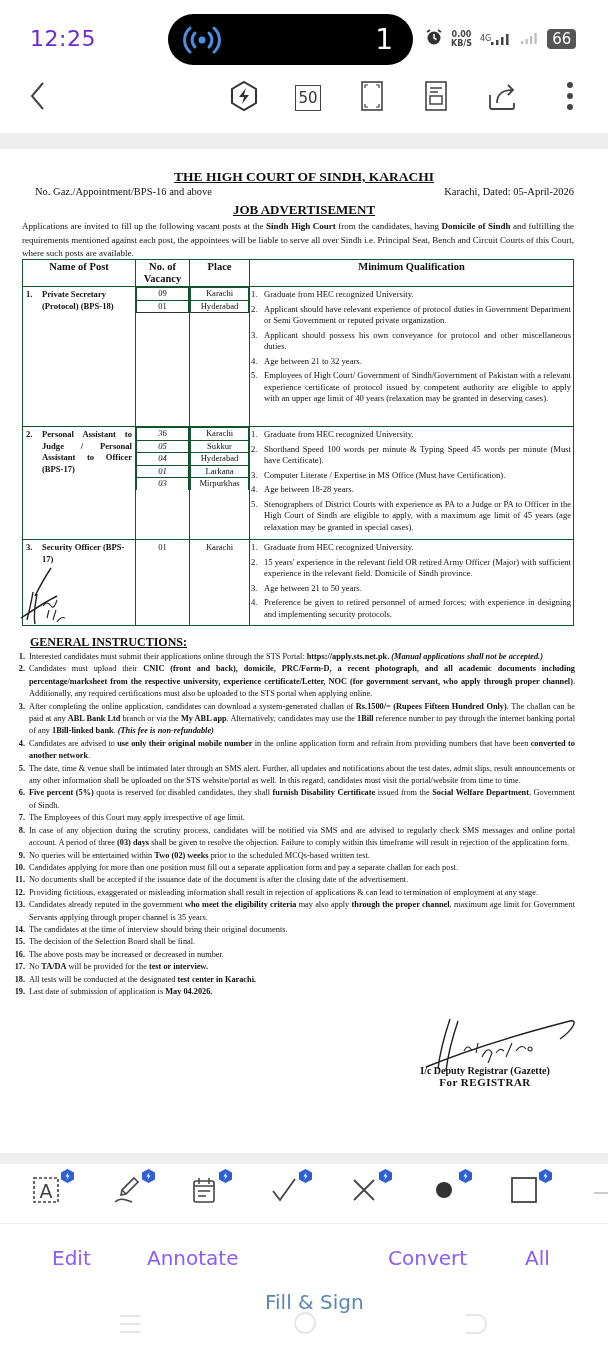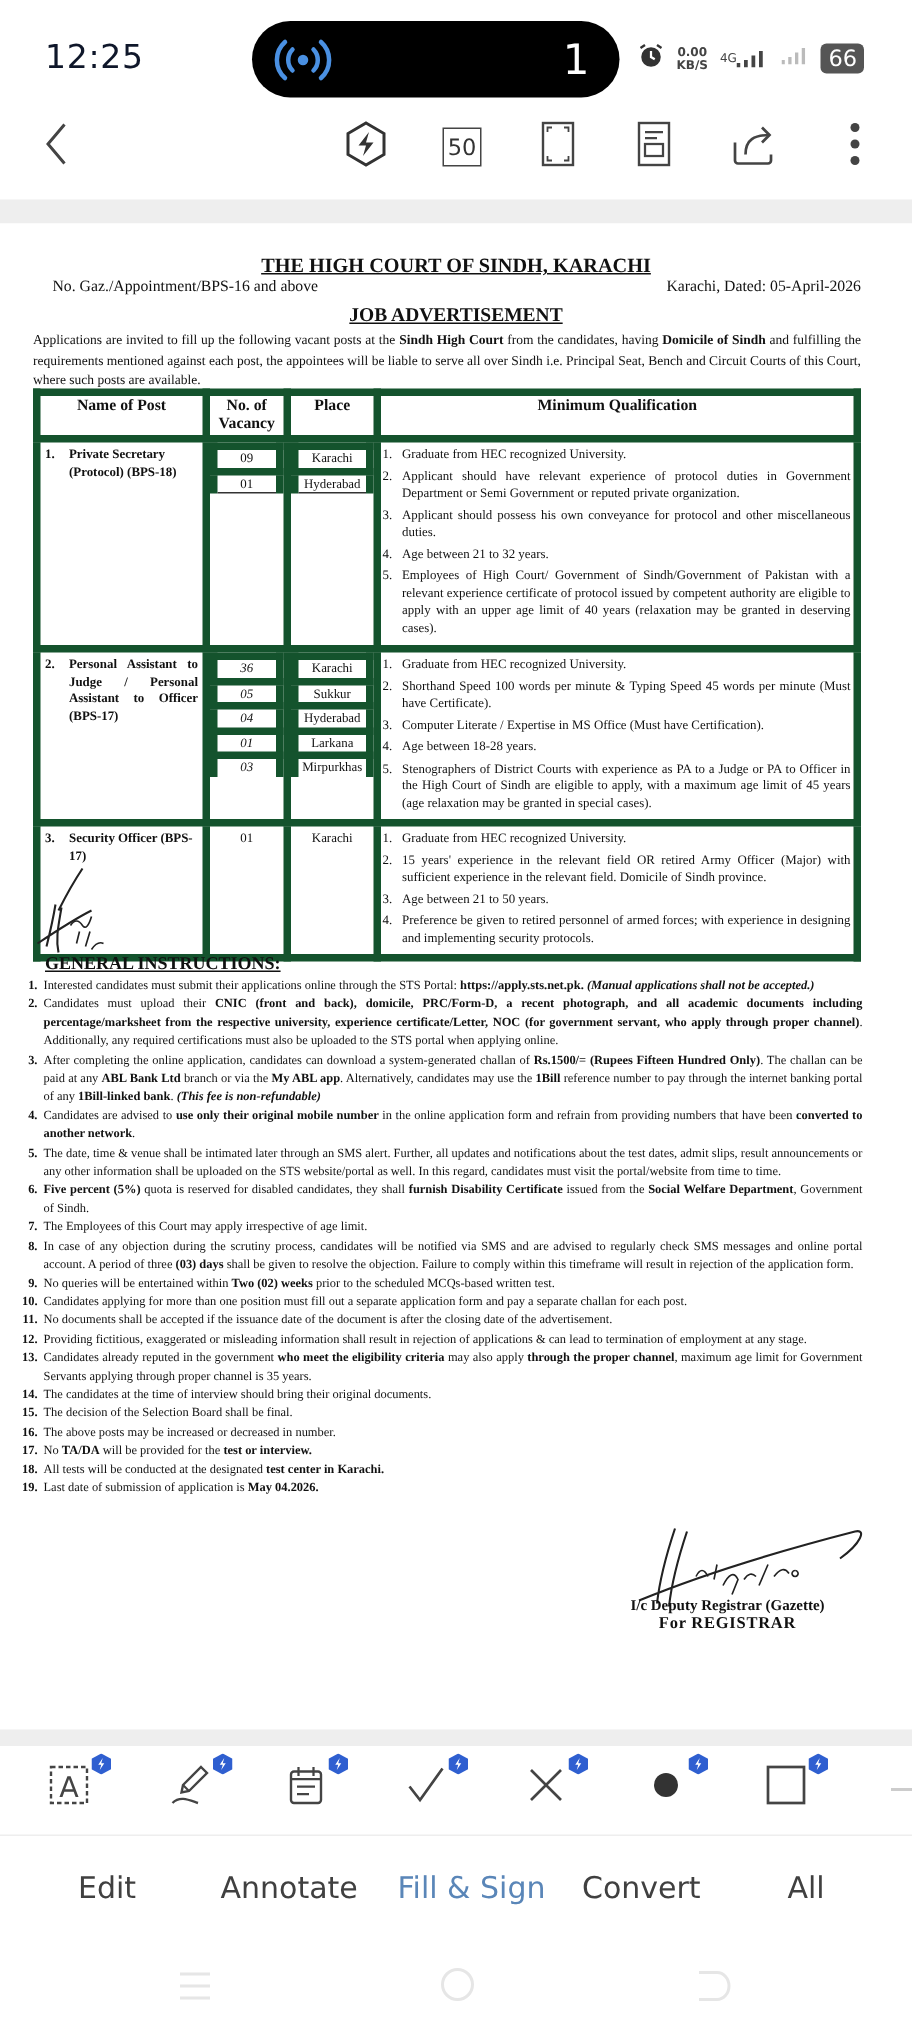--- a/index.html
+++ b/index.html
@@ -1,21 +1,21 @@
 <!DOCTYPE html>
 <html><head>
 <meta charset="utf-8">
 <style>
   * { box-sizing: border-box; margin: 0; padding: 0; }
   html, body { width: 608px; height: 1350px; overflow: hidden; background: #fff; }
   body { position: relative; font-family: "Liberation Sans", sans-serif; color: #111; }
 
   
   .statusbar { position: absolute; left: 0; top: 0; width: 608px; height: 72px; }
-  .sb-time { position: absolute; left: 30px; top: 26px; font-size: 22px; color: #0f172a; font-family: "DejaVu Sans", sans-serif; letter-spacing: 0.5px; }
+  .sb-time { position: absolute; left: 30px; top: 26px; font-size: 22px; color: #6d28d9; font-family: "DejaVu Sans", sans-serif; letter-spacing: 0.5px; }
   .sb-pill { position: absolute; left: 168px; top: 14px; width: 245px; height: 51px; border-radius: 26px; background: #000; }
   .sb-pill .cast { position: absolute; left: 14px; top: 10px; }
   .sb-pill .count { position: absolute; right: 20px; top: 9px; font-size: 28px; color: #fff; font-family: "DejaVu Sans", sans-serif; }
   .sb-right { position: absolute; left: 425px; top: 26px; height: 26px; display: flex; align-items: center; gap: 8px; }
   .sb-kb { font-size: 8px; line-height: 9px; text-align: center; color: #444; font-family: "DejaVu Sans", sans-serif; font-weight: bold; }
   .sb-net { font-size: 8px; color: #444; font-family: "DejaVu Sans", sans-serif; }
   .sb-battery { background: #555; color: #fff; border-radius: 4px; font-size: 15px; padding: 1px 5px; font-family: "DejaVu Sans", sans-serif; }
 
   
   .toolbar { position: absolute; left: 0; top: 72px; width: 608px; height: 55px; }
@@ -26,21 +26,21 @@
 
   
   .page { position: absolute; left: 0; top: 149px; width: 608px; height: 1004px; background: #fff; font-family: "Liberation Serif", serif; color: #111; }
   .doc-title { position: absolute; left: 0; width: 608px; top: 20px; text-align: center; font-weight: bold; font-size: 13.5px; text-decoration: underline; }
   .doc-ref { position: absolute; left: 35px; top: 37px; font-size: 10.5px; }
   .doc-date { position: absolute; right: 34px; top: 37px; font-size: 10.5px; }
   .doc-sub { position: absolute; left: 0; width: 608px; top: 53px; text-align: center; font-weight: bold; font-size: 13px; text-decoration: underline; }
   .doc-intro { position: absolute; left: 22px; width: 552px; top: 71px; font-size: 9px; line-height: 13.5px; text-align: justify; }
 
   table.posts { position: absolute; left: 22px; top: 110px; width: 552px; border-collapse: collapse; font-size: 8.6px; line-height: 11.5px; }
-  table.posts th, table.posts td { border: 5px solid #14532d; vertical-align: top; }
+  table.posts th, table.posts td { border: 1px solid #14532d; vertical-align: top; }
   table.posts th { font-size: 10.5px; font-weight: bold; text-align: center; padding: 1px 2px; line-height: 12px; }
   .c1 { width: 113px; } .c2 { width: 54px; } .c3 { width: 60px; }
   .postname { font-weight: bold; display: flex; padding: 2px 3px; }
   .postname .n { width: 16px; flex: none; }
   .subtbl { width: 100%; border-collapse: collapse; }
   .subtbl td { border: none; border-bottom: 1px solid #333; text-align: center; padding: 0 0; height: 11.5px; }
   .subtbl tr:last-child td { border-bottom: none; }
   .qual { list-style: none; padding: 2px 2px 2px 0; }
   .qual li { display: flex; margin-bottom: 3px; text-align: justify; }
   .qual li .qn { width: 14px; flex: none; padding-left: 1px; }
@@ -55,22 +55,22 @@
   .sig-block { position: absolute; left: 395px; top: 916px; width: 180px; font-size: 10px; font-weight: bold; }
   .sig-block .r1 { text-align: center; }
   .sig-block .r2 { text-align: center; font-size: 11px; letter-spacing: 0.5px; }
   .sig-svg { position: absolute; }
 
   
   .tools { position: absolute; left: 0; top: 1164px; width: 608px; height: 60px; border-bottom: 1px solid #eee; }
   .tool { position: absolute; top: 8px; width: 40px; height: 40px; display: flex; align-items: center; justify-content: center; cursor: pointer; }
   .badge { position: absolute; top: -3px; right: -8px; width: 13px; height: 14px; }
   .tabs { position: absolute; left: 0; top: 1236px; width: 608px; height: 44px; }
-  .tab { position: absolute; top: 10px; font-size: 20px; font-family: "DejaVu Sans", sans-serif; color: #404040; cursor: pointer; }
-  .tab.active { color: #5a86b8; }
+  .tab { position: absolute; top: 10px; font-size: 20px; font-family: "DejaVu Sans", sans-serif; color: #8b5cf6; cursor: pointer; }
+  .tab.active { color: #5a86b8; margin-top: 44px; }
   .navbar { position: absolute; left: 0; top: 1300px; width: 608px; height: 50px; }
 </style>
 </head>
 <body>
 
 <div class="statusbar">
   <div class="sb-time">12:25</div>
   <div class="sb-pill">
     <span class="cast">
       <svg width="40" height="32" viewBox="0 0 40 32">

